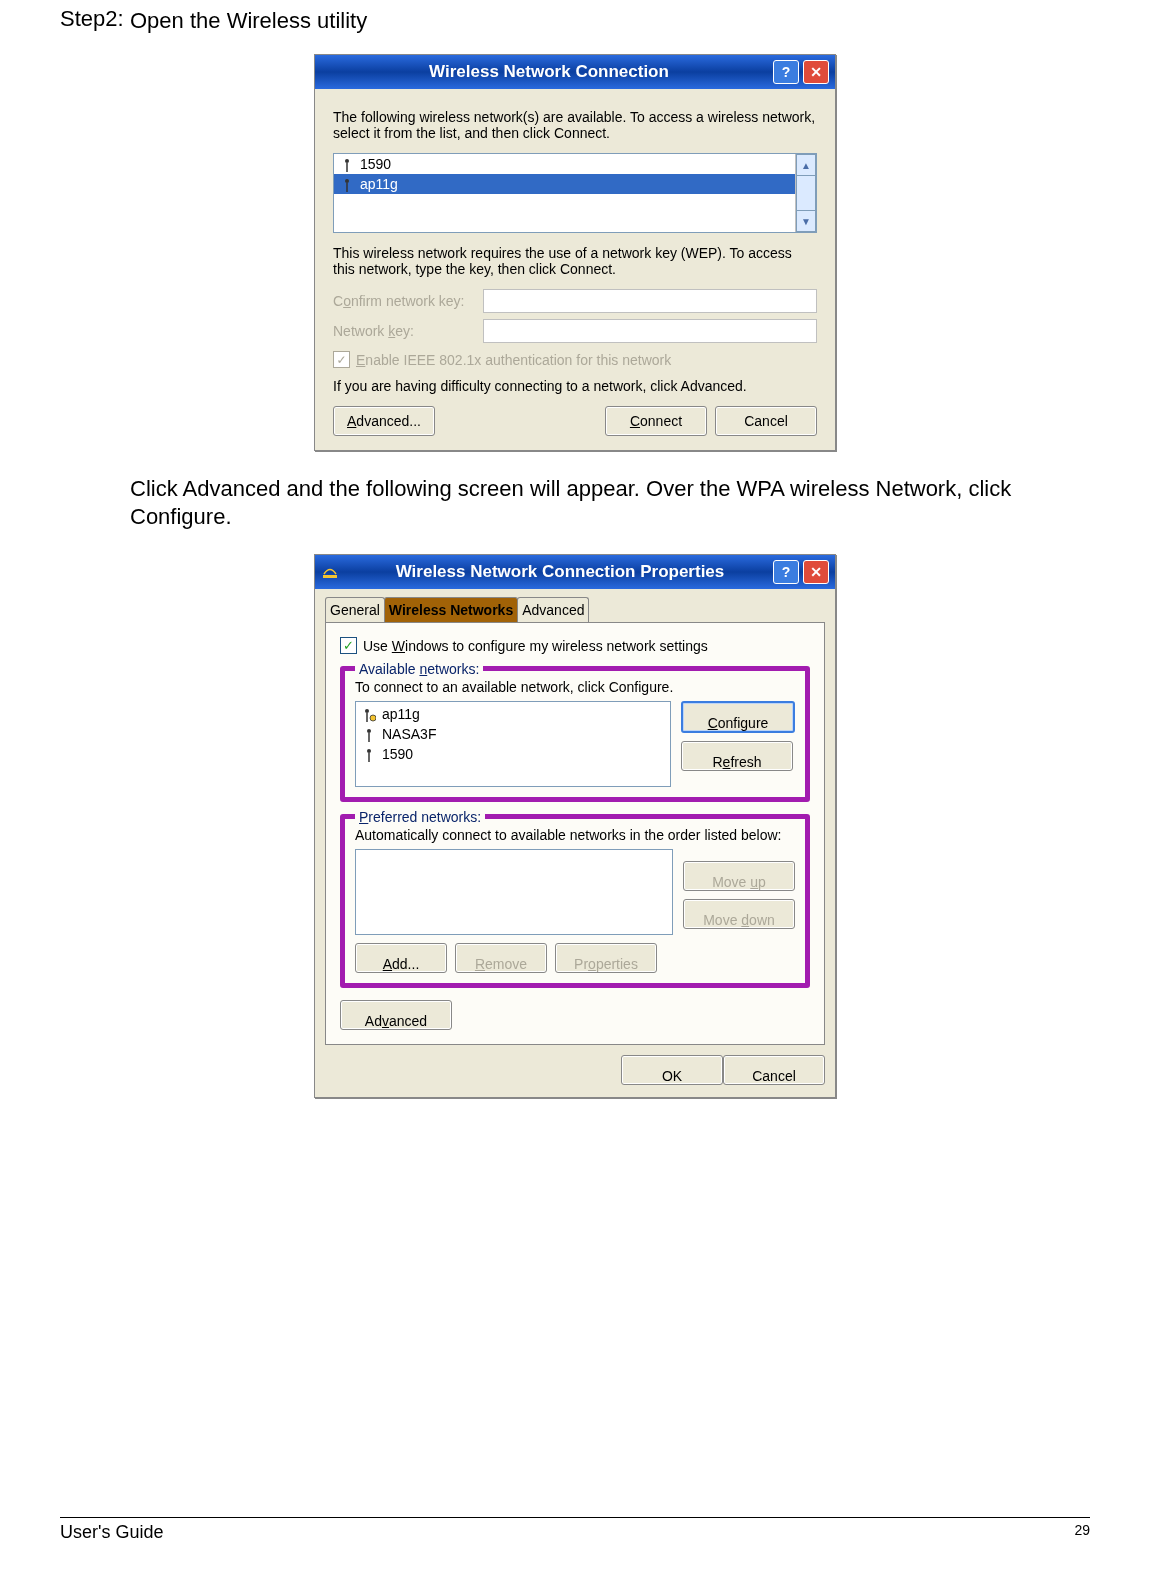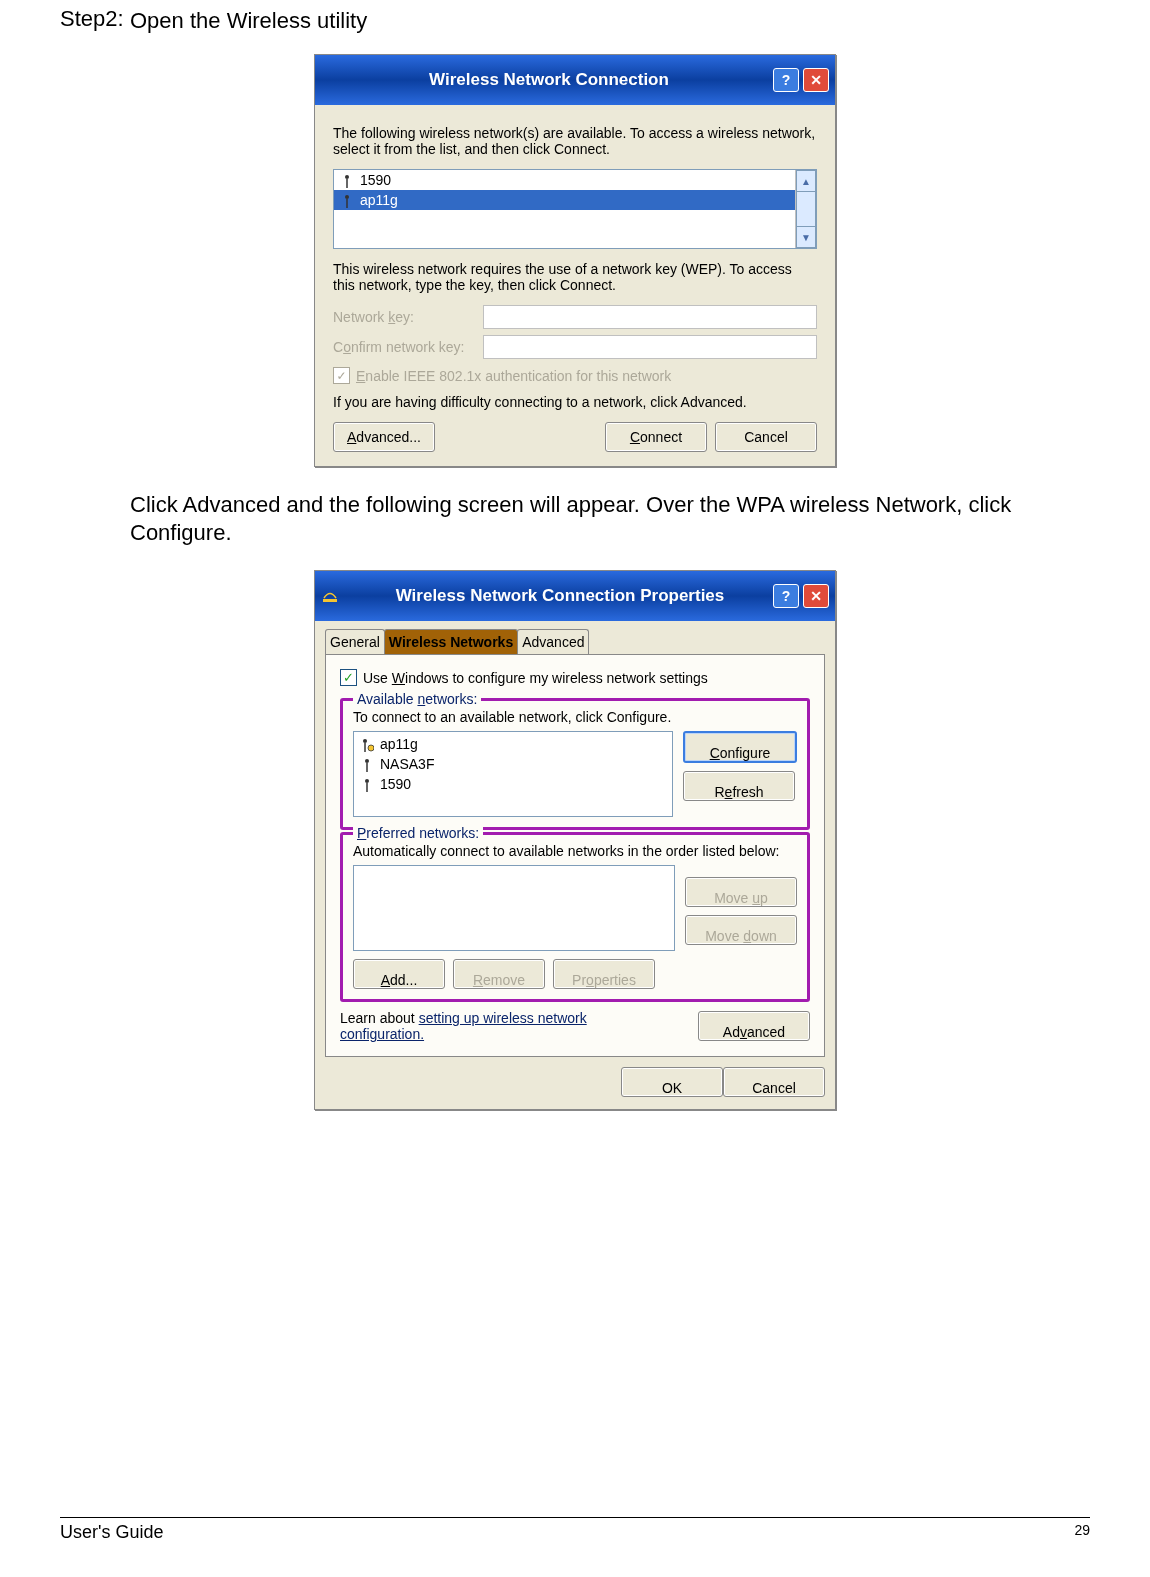--- a/index.html
+++ b/index.html
@@ -47,21 +47,21 @@
     margin: 0 auto;
     border: 1px solid #888;
     background: #ece9d8;
     box-shadow: 1px 1px 0 #888;
   }
   .titlebar {
     background: linear-gradient(to bottom, #2a6ade, #0b3fa0 50%, #2a6ade);
     color: #fff;
     font-weight: bold;
     font-size: 17px;
-    padding: 13px 6px;
+    padding: 5px 6px;
     display: flex;
     align-items: center;
     justify-content: space-between;
   }
   .titlebar .title-text {
     flex: 1;
     padding-left: 4px;
   }
   .tb-icons {
     display: flex;
@@ -242,24 +242,24 @@
   .chk2 {
     width: 15px; height: 15px;
     border: 1px solid #1c5180;
     background: #fff;
     margin-right: 6px;
     display: flex; align-items: center; justify-content: center;
     color: #21a121;
     font-size: 13px;
   }
   .group {
-    border: 3px solid #a21caf;
+    border: 5px solid #a21caf;
     border-radius: 3px;
     padding: 8px 10px 10px 10px;
-    margin-bottom: 2px;
+    margin-bottom: 12px;
     position: relative;
   }
   .group-label {
     position: absolute;
     top: -10px;
     left: 10px;
     background: #fdfcf7;
     padding: 0 4px;
     color: #0a246a;
     font-size: 14px;
@@ -391,25 +391,25 @@
           </div>
           <div class="scrollbar-v">
             <div class="sb-arrow">▲</div>
             <div class="sb-thumb"></div>
             <div class="sb-arrow">▼</div>
           </div>
         </div>
         <p>This wireless network requires the use of a network key (WEP). To access this network, type the key, then click Connect.</p>
 
         <div class="form-row">
+          <label>C<span style="text-decoration:underline">o</span>nfirm network key:</label>
+          <div class="tfield"></div>
+        </div>
+        <div class="form-row">
           <label>Network <span style="text-decoration:underline">k</span>ey:</label>
-          <div class="tfield"></div>
-        </div>
-        <div class="form-row">
-          <label>C<span style="text-decoration:underline">o</span>nfirm network key:</label>
           <div class="tfield"></div>
         </div>
         <div class="check-row">
           <span class="chk">✓</span>
           <span><span style="text-decoration:underline">E</span>nable IEEE 802.1x authentication for this network</span>
         </div>
         <p>If you are having difficulty connecting to a network, click Advanced.</p>
 
         <div class="btn-row">
           <div class="xbtn">
@@ -521,23 +521,20 @@
             <div class="sbtn disabled" style="width:90px">
                 <span><span style="text-decoration:underline">R</span>emove</span>
               </div>
             <div class="sbtn disabled" style="width:100px">
                 <span>Pr<span style="text-decoration:underline">o</span>perties</span>
               </div>
           </div>
         </div>
 
         <div class="learn-row">
-          <div style="max-width:300px;">
-            <span>Learn about </span><span class="link">setting up wireless network configuration.</span>
-          </div>
           <div class="sbtn" style="width:110px">
               <span>Ad<span style="text-decoration:underline">v</span>anced</span>
             </div>
         </div>
       </div>
 
       <div class="ok-row">
         <div class="sbtn" style="width:100px">OK</div>
         <div class="sbtn" style="width:100px">Cancel</div>
       </div>

